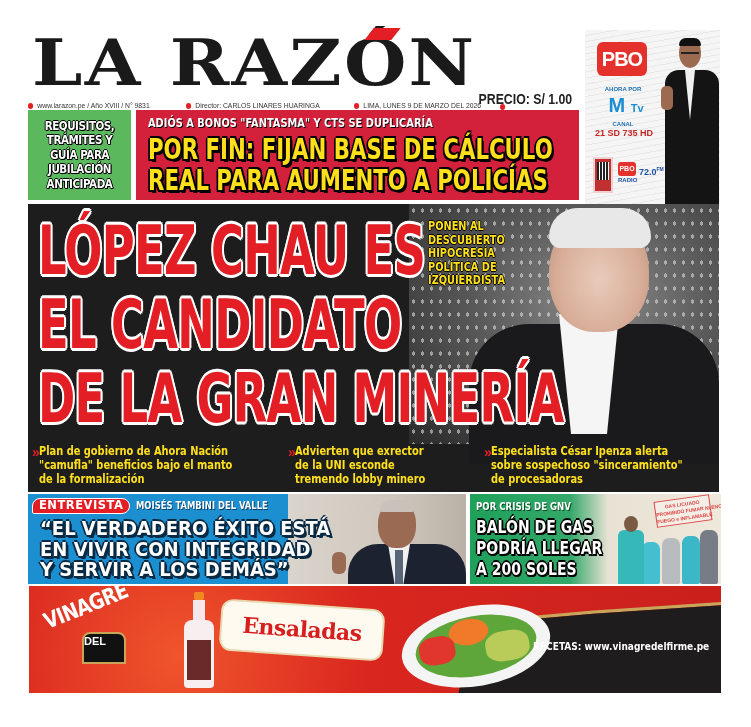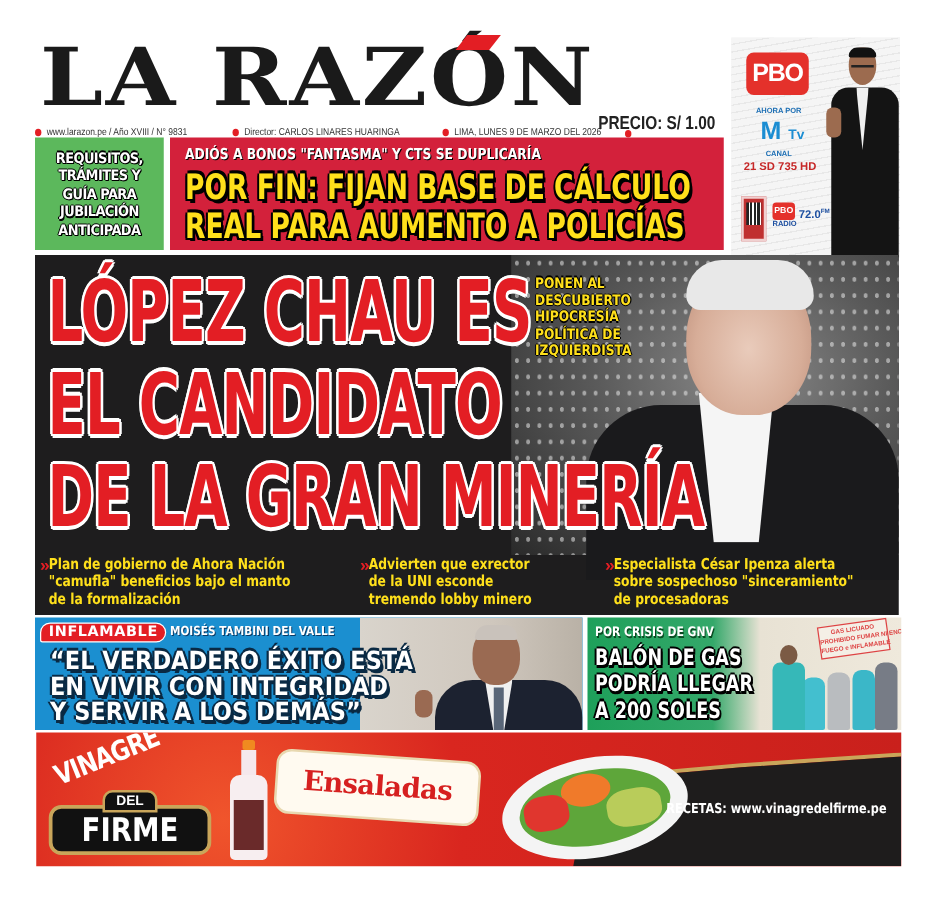--- a/index.html
+++ b/index.html
@@ -139,22 +139,22 @@
   
   .ad { position: absolute; left: 29px; top: 586px; width: 692px; height: 107px; overflow: hidden;
     background: radial-gradient(circle at 150px 70px, #f0552c 0%, #d9261f 35%, #c9201c 100%); }
   .ad .dark { position: absolute; right: 0; top: 0; width: 320px; height: 107px; background: #1e1c1c;
     clip-path: polygon(22% 36%, 60% 26%, 100% 18%, 100% 100%, 18% 100%); }
   .ad .gold { position: absolute; right: 0; top: 0; width: 320px; height: 107px; background: #c9a55a;
     clip-path: polygon(22% 33%, 60% 23%, 100% 15%, 100% 18%, 60% 26%, 22% 36%); }
   .vinagre-arc { position: absolute; left: 18px; top: 8px; width: 110px; font-family: "DejaVu Sans", sans-serif; font-weight: bold; font-size: 22px;
     color: #fff; text-align: center; letter-spacing: -1px; transform: rotate(-22deg) scaleX(0.85); transform-origin: left bottom; top: 24px; }
   .firme-badge { position: absolute; left: 10px; top: 58px; width: 130px; height: 40px; background: #111; border: 3px solid #c9a55a; border-radius: 10px; }
-  .del-badge { position: absolute; left: 53px; top: 46px; width: 44px; height: 18px; background: #111; border: 2px solid #c9a55a; border-radius: 8px 8px 0 0;
-    color: #fff; font-weight: bold; font-size: 11px; text-align: center; line-height: 14px; z-index: 2; }
+  .del-badge { position: absolute; left: 53px; top: 46px; width: 44px; height: 32px; background: #111; border: 2px solid #c9a55a; border-radius: 8px 8px 0 0;
+    color: #fff; font-weight: bold; font-size: 11px; line-height: 14px; z-index: 2; }
   .firme-text { position: absolute; left: 0; top: 2px; width: 124px; text-align: center; color: #fff; font-family: "DejaVu Sans", sans-serif;
     font-weight: bold; font-size: 26px; line-height: 32px; transform: scaleX(0.85); }
   .bottle { position: absolute; left: 155px; top: 6px; width: 30px; height: 96px; }
   .bottle .cap { position: absolute; left: 10px; top: 0; width: 10px; height: 8px; background: #f08a20; border-radius: 2px; }
   .bottle .neck { position: absolute; left: 9px; top: 8px; width: 12px; height: 22px; background: #f5e8ec; }
   .bottle .bodyb { position: absolute; left: 0; top: 28px; width: 30px; height: 68px; background: #f7eef0; border-radius: 8px 8px 4px 4px; }
   .bottle .label { position: absolute; left: 3px; top: 48px; width: 24px; height: 40px; background: #6a2a2a; }
   .ensaladas-banner { position: absolute; left: 193px; top: 20px; width: 160px; height: 48px; background: #fffaf0; border-radius: 10px;
     transform: rotate(4deg); box-shadow: 0 0 0 2px #e8d8b0; }
   .ensaladas-text { position: absolute; left: 0; top: 8px; width: 160px; text-align: center; color: #d62020; font-family: "DejaVu Serif", serif;
@@ -269,21 +269,21 @@
 
 <div class="interview">
   <div class="interview-photo">
     <div class="suit"></div>
     <div class="shirt"></div>
     <div class="tie"></div>
     <div class="head"></div>
     <div class="hairline"></div>
     <div class="hand"></div>
   </div>
-  <div class="entrevista-tag">INFLAMABLE</div>
+  <div class="entrevista-tag">ENTREVISTA</div>
   <div class="interview-name">MOISÉS TAMBINI DEL VALLE</div>
   <div class="interview-quote">“EL VERDADERO ÉXITO ESTÁ
 EN VIVIR CON INTEGRIDAD
 Y SERVIR A LOS DEMÁS”</div>
 </div>
 
 <div class="gas">
   <div class="sign"><span style="white-space:pre">GAS LICUADO
 PROHIBIDO FUMAR NI ENCENDER
 FUEGO e INFLAMABLE</span></div>
@@ -300,23 +300,20 @@
   <div class="gas-headline">BALÓN DE GAS
 PODRÍA LLEGAR
 A 200 SOLES</div>
 </div>
 
 <div class="ad">
   <div class="gold"></div>
   <div class="dark"></div>
   <div class="vinagre-arc">VINAGRE</div>
   <div class="del-badge">DEL</div>
-  <div class="firme-badge">
-    <div class="firme-text">FIRME</div>
-  </div>
   <div class="bottle">
     <div class="cap"></div>
     <div class="neck"></div>
     <div class="bodyb"></div>
     <div class="label"></div>
   </div>
   <div class="ensaladas-banner">
     <div class="ensaladas-text">Ensaladas</div>
   </div>
   <div class="plate">

